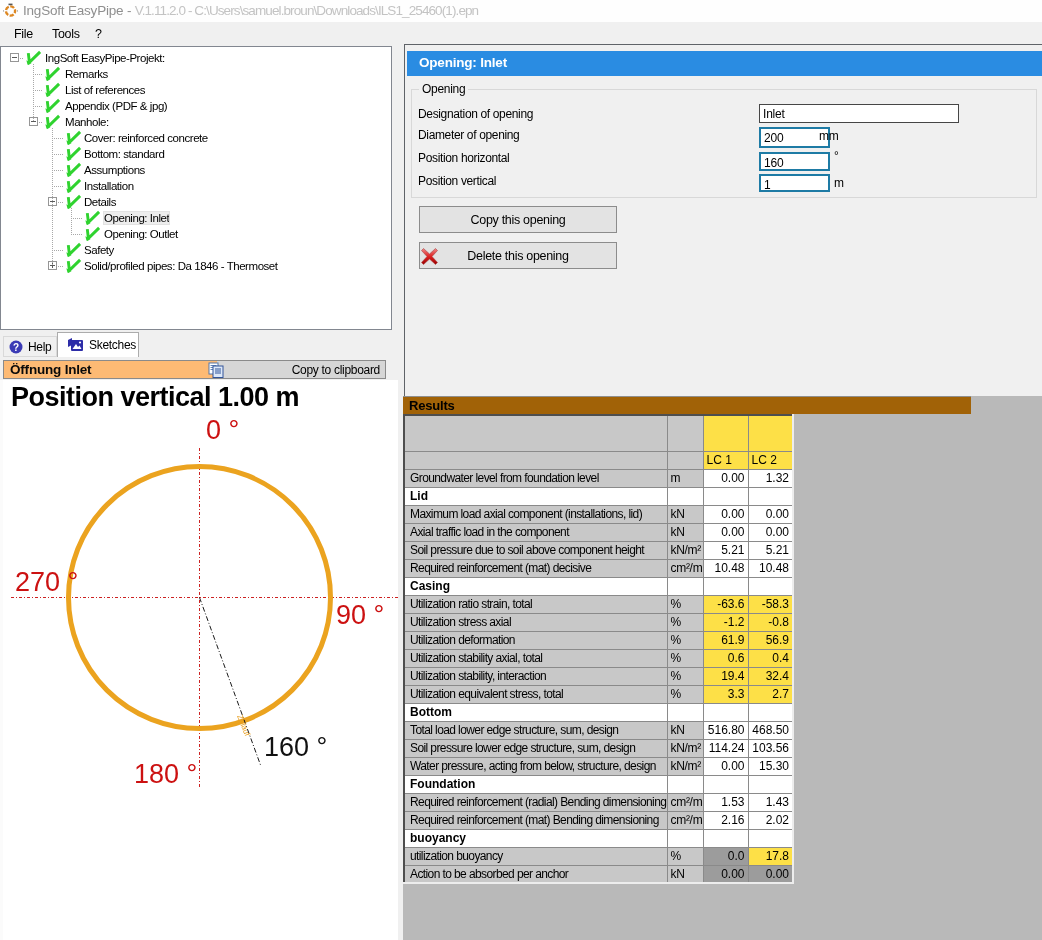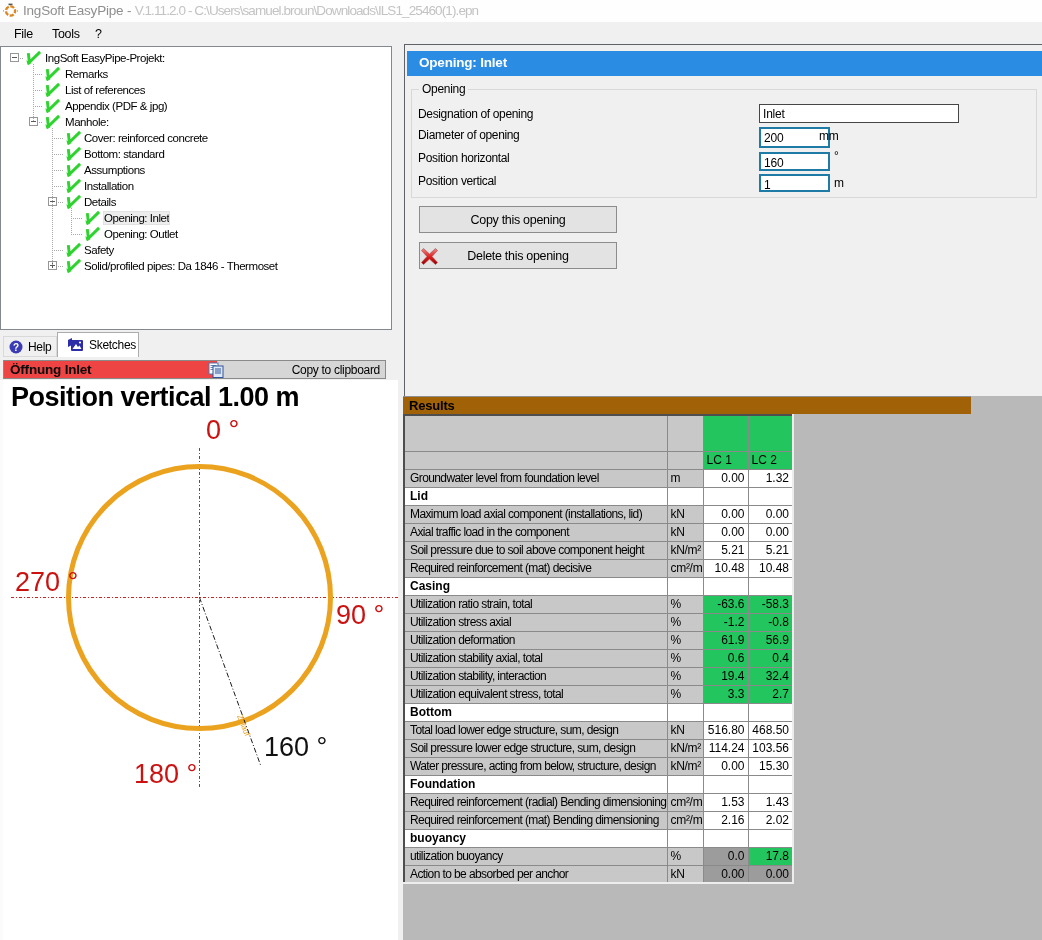--- a/index.html
+++ b/index.html
@@ -22,21 +22,21 @@
 .ebox .h { position:absolute; left:1px; top:3px; width:5px; height:1px; background:#5a5a5a; }
 .ebox .v { position:absolute; left:3px; top:1px; width:1px; height:5px; background:#5a5a5a; }
 .dotv { position:absolute; width:1px; background-image:linear-gradient(#a8a8a8 50%, transparent 50%); background-size:1px 2px; }
 .doth { position:absolute; height:1px; background-image:linear-gradient(90deg,#a8a8a8 50%, transparent 50%); background-size:2px 1px; }
 .chk { position:absolute; width:18px; height:15px; }
 
 #tab-help { position:absolute; left:3px; top:336px; width:54px; height:21px; background:#f0f0f0; border:1px solid #d9d9d9; font-size:12px; letter-spacing:-0.3px; }
 #tab-sk { position:absolute; left:57px; top:332px; width:82px; height:25px; background:#fff; border:1px solid #acacac; border-bottom:none; font-size:12px; letter-spacing:-0.3px; }
 
 #obar { position:absolute; left:3px; top:360px; width:383px; height:19px; background:#d6d6d6; border:1px solid #8a8a8a; }
-#obar-left { position:absolute; left:0; top:0; width:213px; height:17px; background:#ef4444; }
+#obar-left { position:absolute; left:0; top:0; width:213px; height:17px; background:#fdba74; }
 #obar-left span { position:absolute; left:6px; top:1px; font-size:13.5px; font-weight:bold; color:#0a0a0a; letter-spacing:-0.2px;}
 #obar-right-text { position:absolute; right:5px; top:2px; font-size:12px; letter-spacing:-0.3px; color:#000; }
 
 #sketch { position:absolute; left:0px; top:380px; width:398px; height:560px; background:#fff; border-left:3px solid #fbfbfb; }
 #sketch-title { position:absolute; left:8px; top:2px; font-size:27px; font-weight:bold; color:#000; letter-spacing:-0.5px; }
 .redlab { position:absolute; font-size:27px; color:#cc1111; white-space:pre; }
 .blacklab { position:absolute; font-size:27px; color:#111; white-space:pre; }
 
 #rpanel { position:absolute; left:404px; top:44px; width:638px; height:896px; background:#f0f0f0; border-left:1px solid #5f6368; border-top:1px solid #5f6368; }
 #bluehdr { position:absolute; left:2px; top:6px; width:636px; height:25px; background:#2a8ce2; color:#fff; font-weight:bold; font-size:13.5px; letter-spacing:-0.2px; }
@@ -53,21 +53,21 @@
 #results { position:absolute; left:403px; top:396px; width:639px; height:544px; background:#b9b9b9; }
 #reshdr { position:absolute; left:0; top:0; width:568px; height:18px; background:#a16207; border-top:1px solid #8f8f8f;text-align:center; }
 #reshdr span { position:absolute; left:6px; top:1px; font-size:13px; letter-spacing:-0.2px; font-weight:bold; color:#000; }
 #rtable { position:absolute; left:0px; top:18px; border-collapse:collapse; table-layout:fixed; width:391px; border:2px solid #4e4e4e; border-right-color:#ededed; border-bottom-color:#ededed; }
 #rtable td { border:1px solid #8a8a8a; font-size:12px; color:#000; padding:0 3px; height:18px; overflow:hidden; white-space:nowrap; }
 #rtable td.lbl { background:#c8c8c8; width:263px; letter-spacing:-0.6px; padding-left:5px;}
 #rtable td.unit { background:#c8c8c8; width:36px; letter-spacing:-0.3px; padding:0 1px 0 3px;}
 #rtable td.val { background:#fff; width:45px; text-align:right; }
 #rtable tr.sec td { background:#fff; }
 #rtable tr.sec td.lbl { font-weight:bold; letter-spacing:0;}
-#rtable td.grn { background:#22c55e; }
+#rtable td.grn { background:#fde047; }
 #rtable td.dk { background:#9c9c9c; }
 #rtable td.hdr { background:#c8c8c8; }
 </style>
 </head>
 <body>
 
 <div id="titlebar">
   <svg class="abs" style="left:3px;top:3px" width="15" height="15" viewBox="0 0 15 15">
     <circle cx="7.5" cy="8" r="4.6" fill="none" stroke="#dd8722" stroke-width="2.4" stroke-dasharray="4.2 1.5" stroke-dashoffset="2"></circle>
     <rect x="5.5" y="0.6" width="4" height="1.6" fill="#555"></rect>

